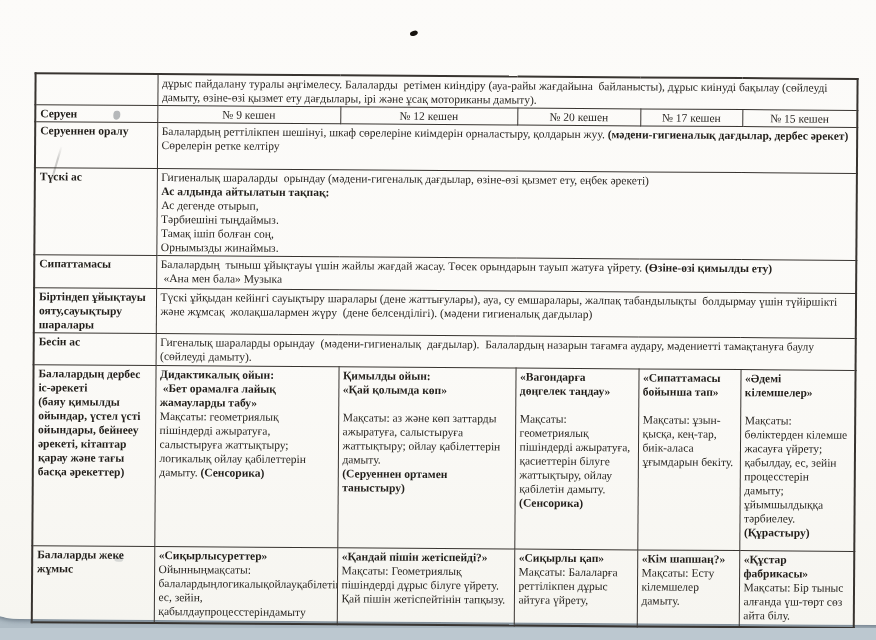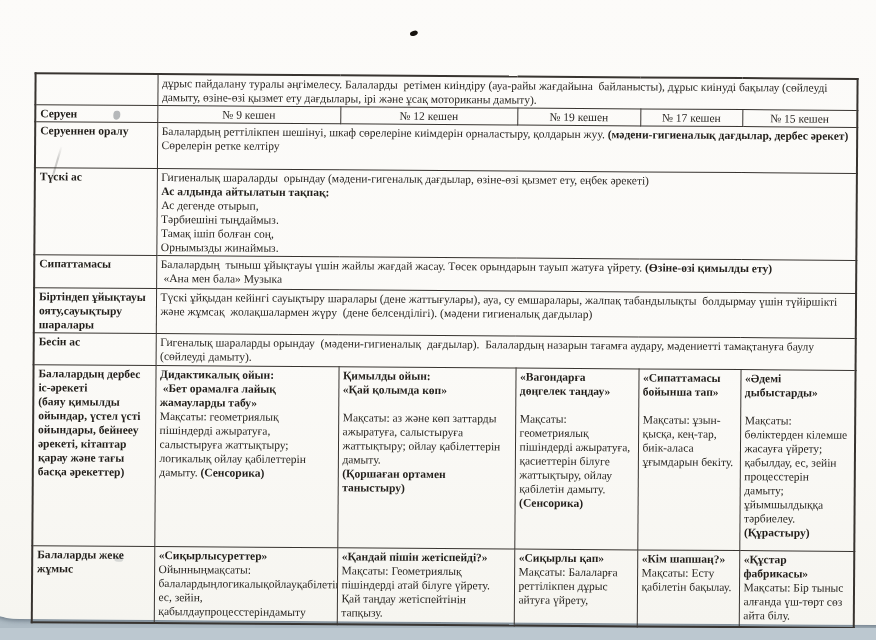--- a/index.html
+++ b/index.html
@@ -81,21 +81,21 @@
 
         <tr style="height:30px">
           <td class="rh"></td>
           <td class="ct" colspan="5"><span>дұрыс пайдалану туралы әңгімелесу. Балаларды  ретімен киіндіру (ауа-райы жағдайына  байланысты), дұрыс киінуді бақылау (сөйлеуді дамыту, өзіне-өзі қызмет ету дағдылары, ірі және ұсақ моториканы дамыту).</span></td>
         </tr>
 
         <tr style="height:17px">
           <td class="rh"><span>Серуен</span><span class="pen-smudge"></span></td>
           <td class="kx">№ 9   кешен</td>
           <td class="kx">№  12 кешен</td>
-          <td class="kx">№ 19 кешен</td>
+          <td class="kx">№ 20 кешен</td>
           <td class="kx">№  17 кешен</td>
           <td class="kx">№  15 кешен</td>
         </tr>
 
         <tr style="height:46px">
           <td class="rh">Серуеннен оралу</td>
           <td class="ct" colspan="5"><span>Балалардың реттілікпен шешінуі, шкаф сөрелеріне киімдерін орналастыру, қолдарын жуу. </span><b>(мәдени-гигиеналық дағдылар, дербес әрекет)</b><span>
 Сөрелерін ретке келтіру</span></td>
         </tr>
 
@@ -128,44 +128,44 @@
         <tr style="height:181px">
           <td class="rh">Балалардың дербес іс-әрекеті
 (баяу қимылды ойындар, үстел үсті ойындары, бейнееу әрекеті, кітаптар қарау және тағы басқа әрекеттер)</td>
           <td class="cellc"><b>Дидактикалық ойын:
  «Бет орамалға лайық жамауларды табу»</b><span>
 Мақсаты: геометриялық пішіндерді ажыратуға, салыстыруға жаттықтыру; логикалық ойлау қабілеттерін дамыту. </span><b>(Сенсорика)</b></td>
           <td class="cellc"><b>Қимылды ойын:
 «Қай қолымда көп»</b><span>
 
 Мақсаты: аз және көп заттарды ажыратуға, салыстыруға жаттықтыру; ойлау қабілеттерін дамыту.
-</span><b>(Қоршаған ортамен таныстыру)</b></td>
+</span><b>(Серуеннен ортамен таныстыру)</b></td>
           <td class="cellc"><b>«Вагондарға дөңгелек таңдау»</b><span>
 
 Мақсаты: геометриялық пішіндерді ажыратуға, қасиеттерін білуге жаттықтыру, ойлау қабілетін дамыту.
 </span><b>(Сенсорика)</b></td>
           <td class="cellc"><b>«Сипаттамасы бойынша тап»</b><span>
 
 Мақсаты: ұзын-қысқа, кең-тар, биік-аласа ұғымдарын бекіту.</span></td>
-          <td class="cellc"><b>«Әдемі дыбыстарды»</b><span>
+          <td class="cellc"><b>«Әдемі кілемшелер»</b><span>
 
 Мақсаты: бөліктерден кілемше жасауға үйрету; қабылдау, ес, зейін процесстерін дамыту; ұйымшылдыққа тәрбиелеу.
 </span><b>(Құрастыру)</b></td>
         </tr>
 
         <tr style="height:76px">
           <td class="rh">Балаларды жеке жұмыс</td>
           <td class="cellc"><b>«Сиқырлысуреттер»</b><span>
 Ойынныңмақсаты: балалардыңлогикалықойлауқабілетін, ес, зейін, қабылдаупроцесстеріндамыту</span></td>
           <td class="cellc"><b>«Қандай пішін жетіспейді?»</b><span>
-Мақсаты: Геометриялық пішіндерді атай білуге үйрету. Қай таңдау жетіспейтінін тапқызу.</span></td>
+Мақсаты: Геометриялық пішіндерді дұрыс білуге үйрету. Қай пішін жетіспейтінін тапқызу.</span></td>
           <td class="cellc"><b>«Сиқырлы қап»</b><span>
 Мақсаты: Балаларға реттілікпен дұрыс айтуға үйрету,</span></td>
           <td class="cellc"><b>«Кім шапшаң?»</b><span>
-Мақсаты: Есту қабілетін бақылау.</span></td>
+Мақсаты: Есту кілемшелер дамыту.</span></td>
           <td class="cellc"><b>«Құстар фабрикасы»</b><span>
 Мақсаты: Бір тыныс алғанда үш-төрт сөз айта білу.</span></td>
         </tr>
 
       </tbody>
     </table>
   </div>
 </div>
 
 </body></html>

